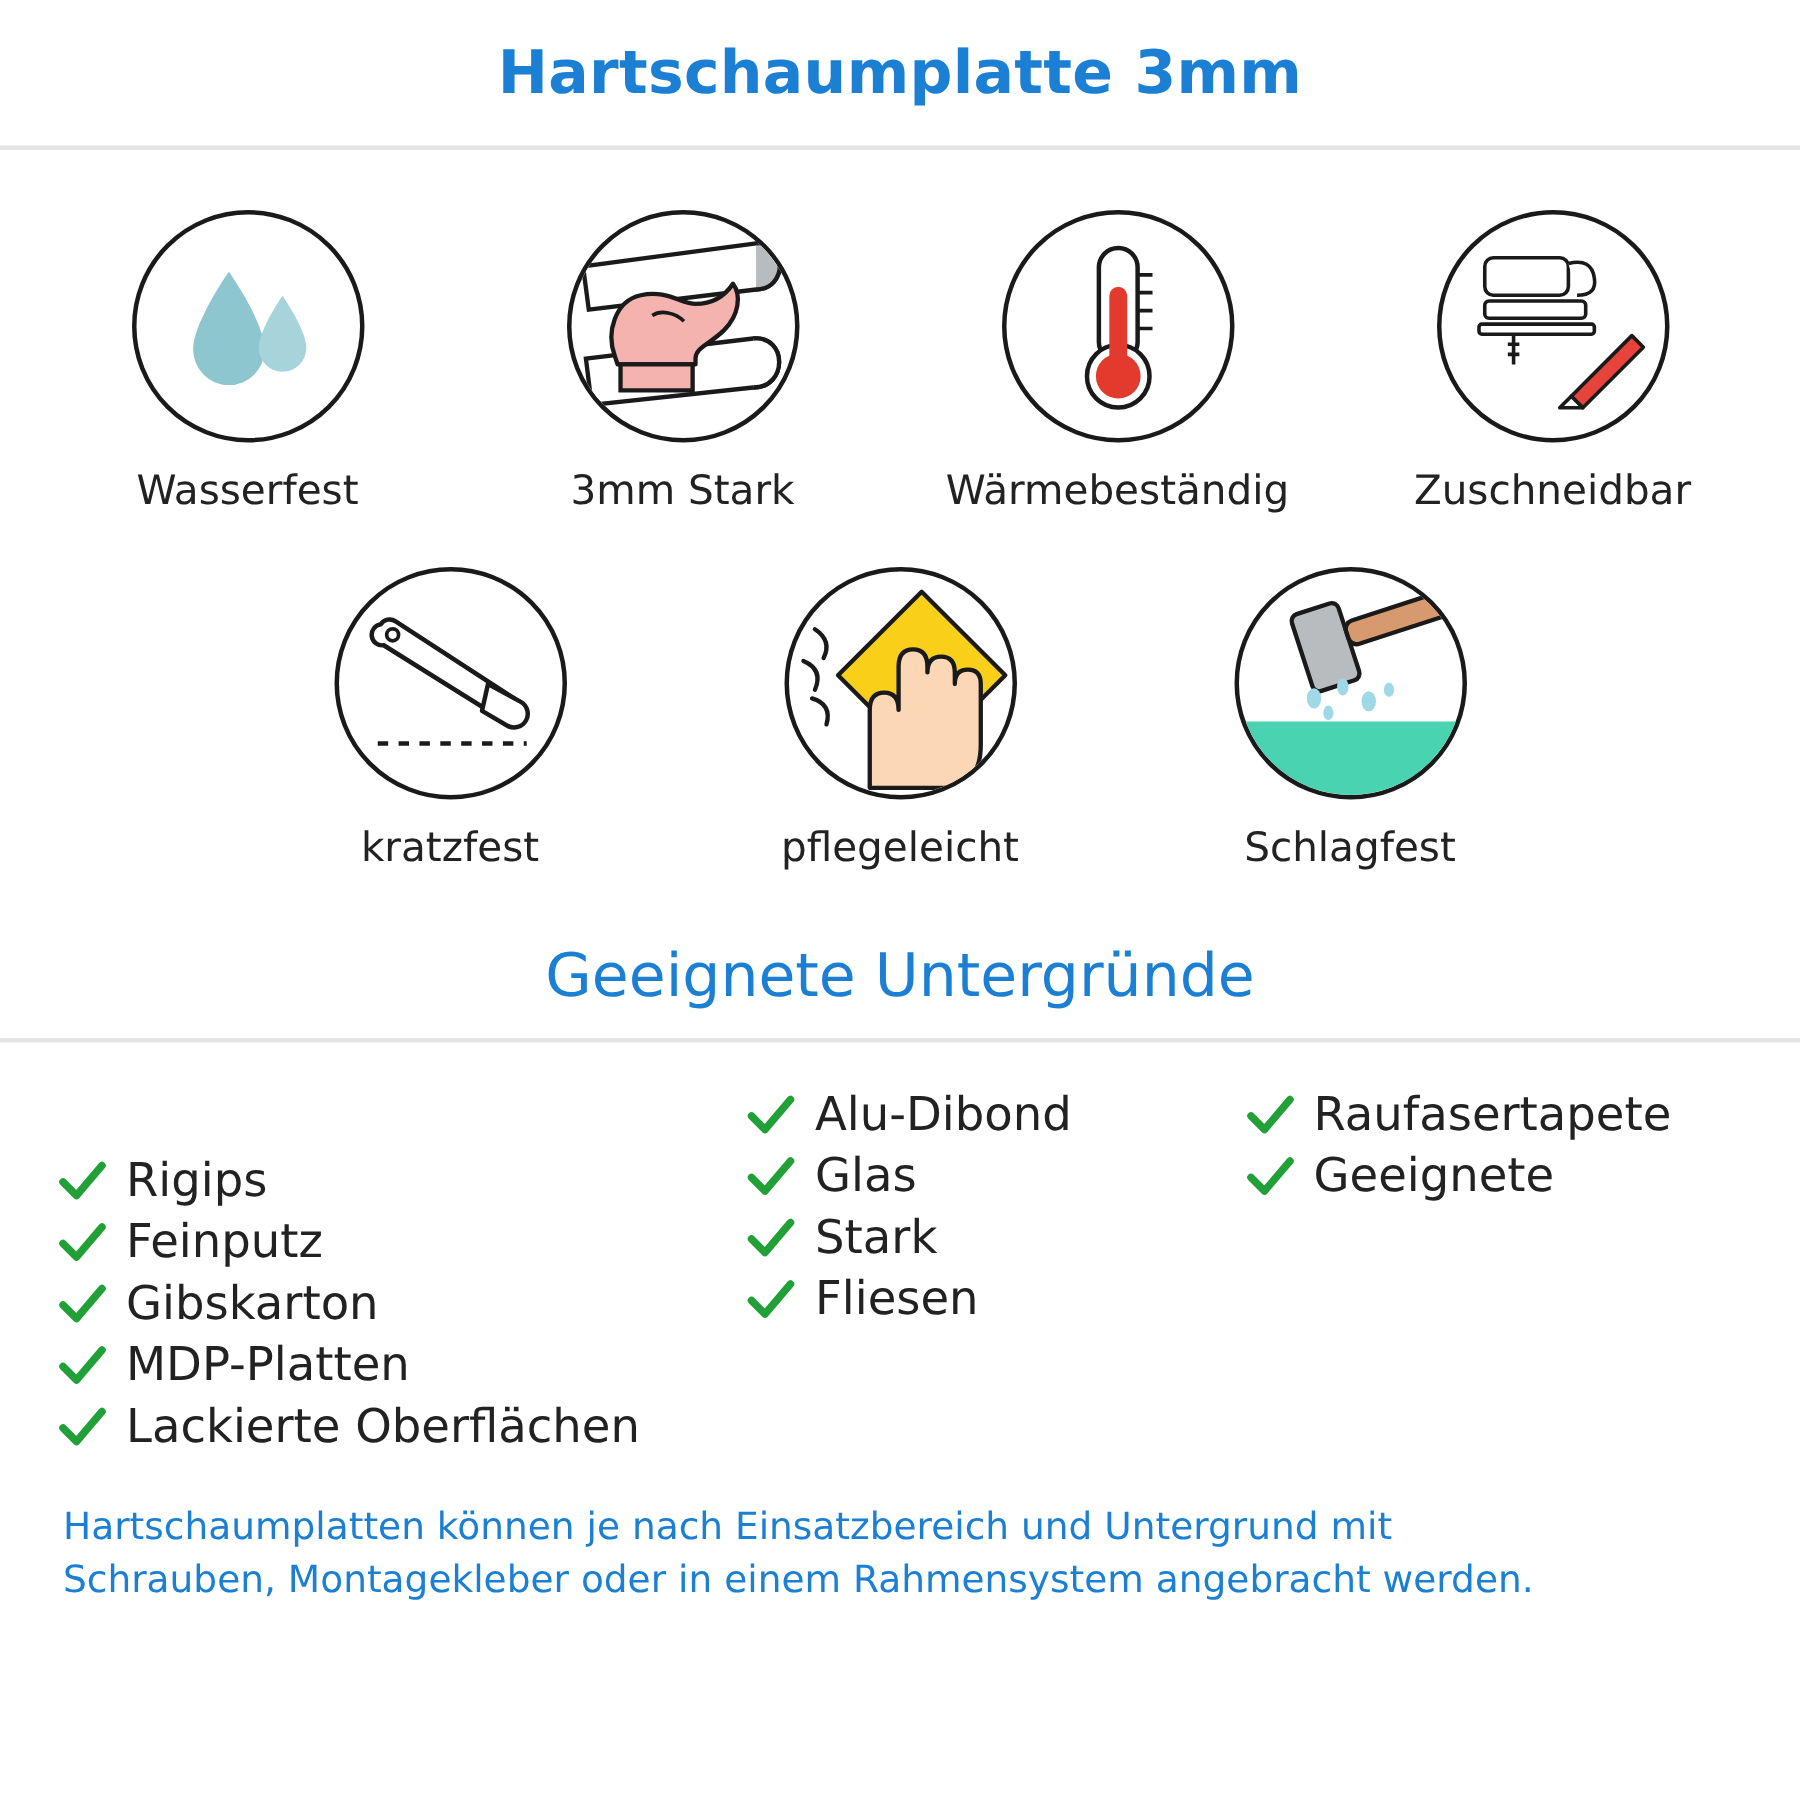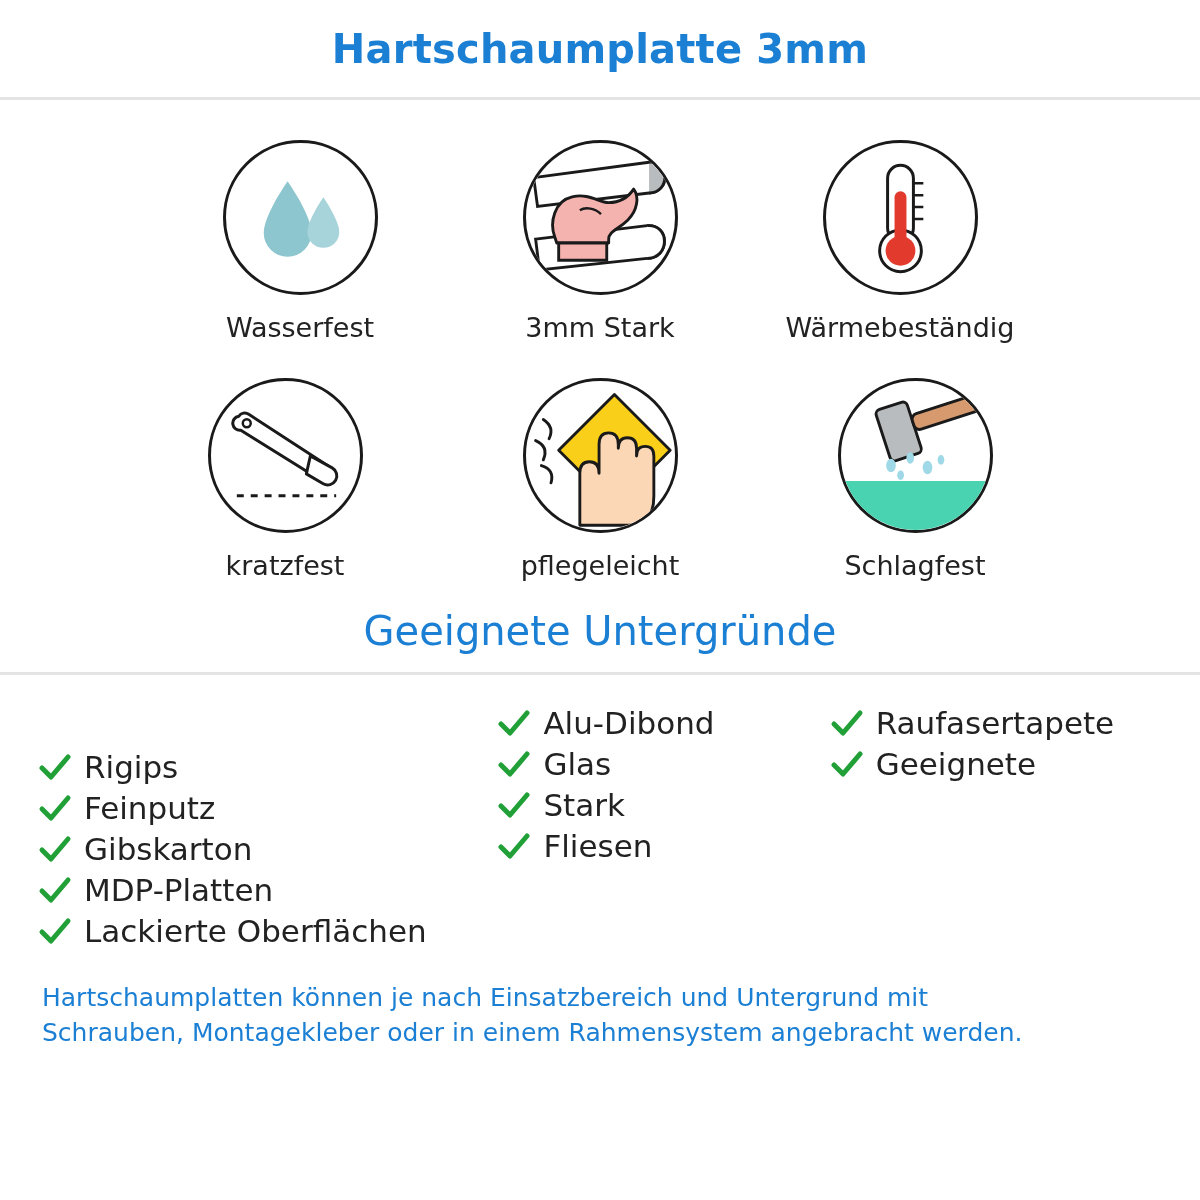--- a/index.html
+++ b/index.html
@@ -57,26 +57,25 @@
   }
   .feature-label {
     margin-top: 18px;
     font-size: 27px;
     color: #222;
     text-align: right;
     line-height: 1.1;
   }
   .feature-row.row2 {
     margin-top: 35px;
-    gap: 15px;
   }
 
   
   .section2-title {
-    margin-top: 28px;
+    margin-top: 48px;
     text-align: center;
     font-size: 40px;
     color: #1b7fd4;
     padding-bottom: 18px;
     border-bottom: 3px solid #e4e4e4;
   }
 
   
   .substrates {
     display: flex;
@@ -163,20 +162,34 @@
           <rect x="69" y="48" width="12" height="56" rx="6" fill="#e23b2e"></rect>
           <line x1="88" y1="40" x2="98" y2="40" stroke="#1a1a1a" stroke-width="2.5"></line>
           <line x1="88" y1="52" x2="98" y2="52" stroke="#1a1a1a" stroke-width="2.5"></line>
           <line x1="88" y1="64" x2="98" y2="64" stroke="#1a1a1a" stroke-width="2.5"></line>
           <line x1="88" y1="76" x2="98" y2="76" stroke="#1a1a1a" stroke-width="2.5"></line>
         </svg>
       </div>
       <div class="feature-label">Wärmebeständig</div>
     </div>
 
+    <div class="feature">
+      <div class="circle">
+        <svg width="155" height="155" viewBox="0 0 155 155">
+          <rect x="30" y="30" width="58" height="26" rx="6" fill="#ffffff" stroke="#1a1a1a" stroke-width="2.5"></rect>
+          <path d="M88 34 q16 -4 18 10 q2 12 -12 12" fill="#ffffff" stroke="#1a1a1a" stroke-width="2.5"></path>
+          <rect x="30" y="60" width="70" height="12" rx="3" fill="#ffffff" stroke="#1a1a1a" stroke-width="2.5"></rect>
+          <rect x="26" y="76" width="80" height="7" rx="2" fill="#ffffff" stroke="#1a1a1a" stroke-width="2.5"></rect>
+          <path d="M50 83 L50 104 M46 90 L54 90 M46 97 L54 97" stroke="#1a1a1a" stroke-width="2.5"></path>
+          <path d="M90 126 L132 84 l8 8 L98 134 Z" fill="#e8433a" stroke="#1a1a1a" stroke-width="2.5" stroke-linejoin="round"></path>
+          <path d="M90 126 L82 134 L98 134 Z" fill="#ffffff" stroke="#1a1a1a" stroke-width="2.5" stroke-linejoin="round"></path>
+        </svg>
+      </div>
+      <div class="feature-label">Zuschneidbar</div>
+    </div>
 
   </div>
 
   <div class="feature-row row2">
 
     <div class="feature">
       <div class="circle">
         <svg width="150" height="150" viewBox="0 0 150 150">
           <path d="M28 36 a7 7 0 0 1 10 -2 L118 86 a8 8 0 0 1 -8 14 L30 50 a7 7 0 0 1 -2 -14 Z" fill="#ffffff" stroke="#1a1a1a" stroke-width="3" stroke-linejoin="round"></path>
           <path d="M100 76 L122 88 a9 9 0 0 1 -9 16 L96 94 Z" fill="#ffffff" stroke="#1a1a1a" stroke-width="3" stroke-linejoin="round"></path>

